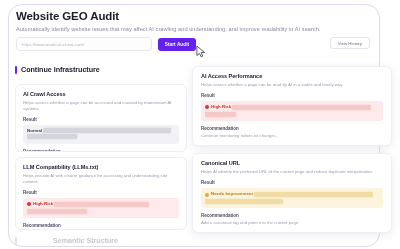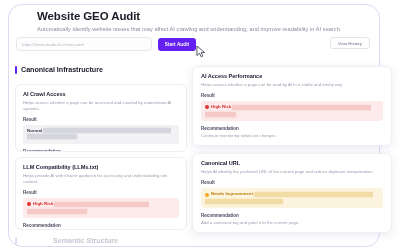--- a/index.html
+++ b/index.html
@@ -25,21 +25,20 @@
     border: 1.5px solid #ddd9f5;
     border-radius: 14px;
     background: #ffffff;
   }
 
   
   .header {
     position: absolute;
     left: 16px; top: 10px;
     width: 356px;
-    margin-left: 21px;
   }
   .title {
     font-size: 11.5px;
     font-weight: bold;
     color: #1b1b2a;
     letter-spacing: -0.1px;
   }
   .subtitle {
     margin-top: 4px;
     font-size: 5.6px;
@@ -244,21 +243,21 @@
     <button class="start-audit">Start Audit</button>
     <div class="view-history">View History</div>
   </div>
 
   <svg class="cursor" viewBox="0 0 12 14">
     <path d="M1 1 L1 11.5 L3.8 8.9 L5.6 12.8 L7.4 12 L5.6 8.2 L9.4 8.2 Z" fill="#ffffff" stroke="#4a4a5a" stroke-width="1"></path>
   </svg>
 
   <div class="section-head" id="sec-tech">
     <span class="bar"></span>
-    <span class="label">Canonical Infrastructure</span>
+    <span class="label">Continue Infrastructure</span>
   </div>
 
   <div class="card left" id="card-crawl">
     <div class="card-title">AI Crawl Access</div>
     <div class="card-desc">Helps assess whether a page can be accessed and crawled by mainstream AI systems.</div>
     <div class="field-label">Result</div>
     <div class="result-box normal">
       <span class="badge normal">Normal</span>
       <span class="blur-text g">robots.txt is reachable and does not block mainstream AI crawlers from accessing this page.</span>
     </div>

